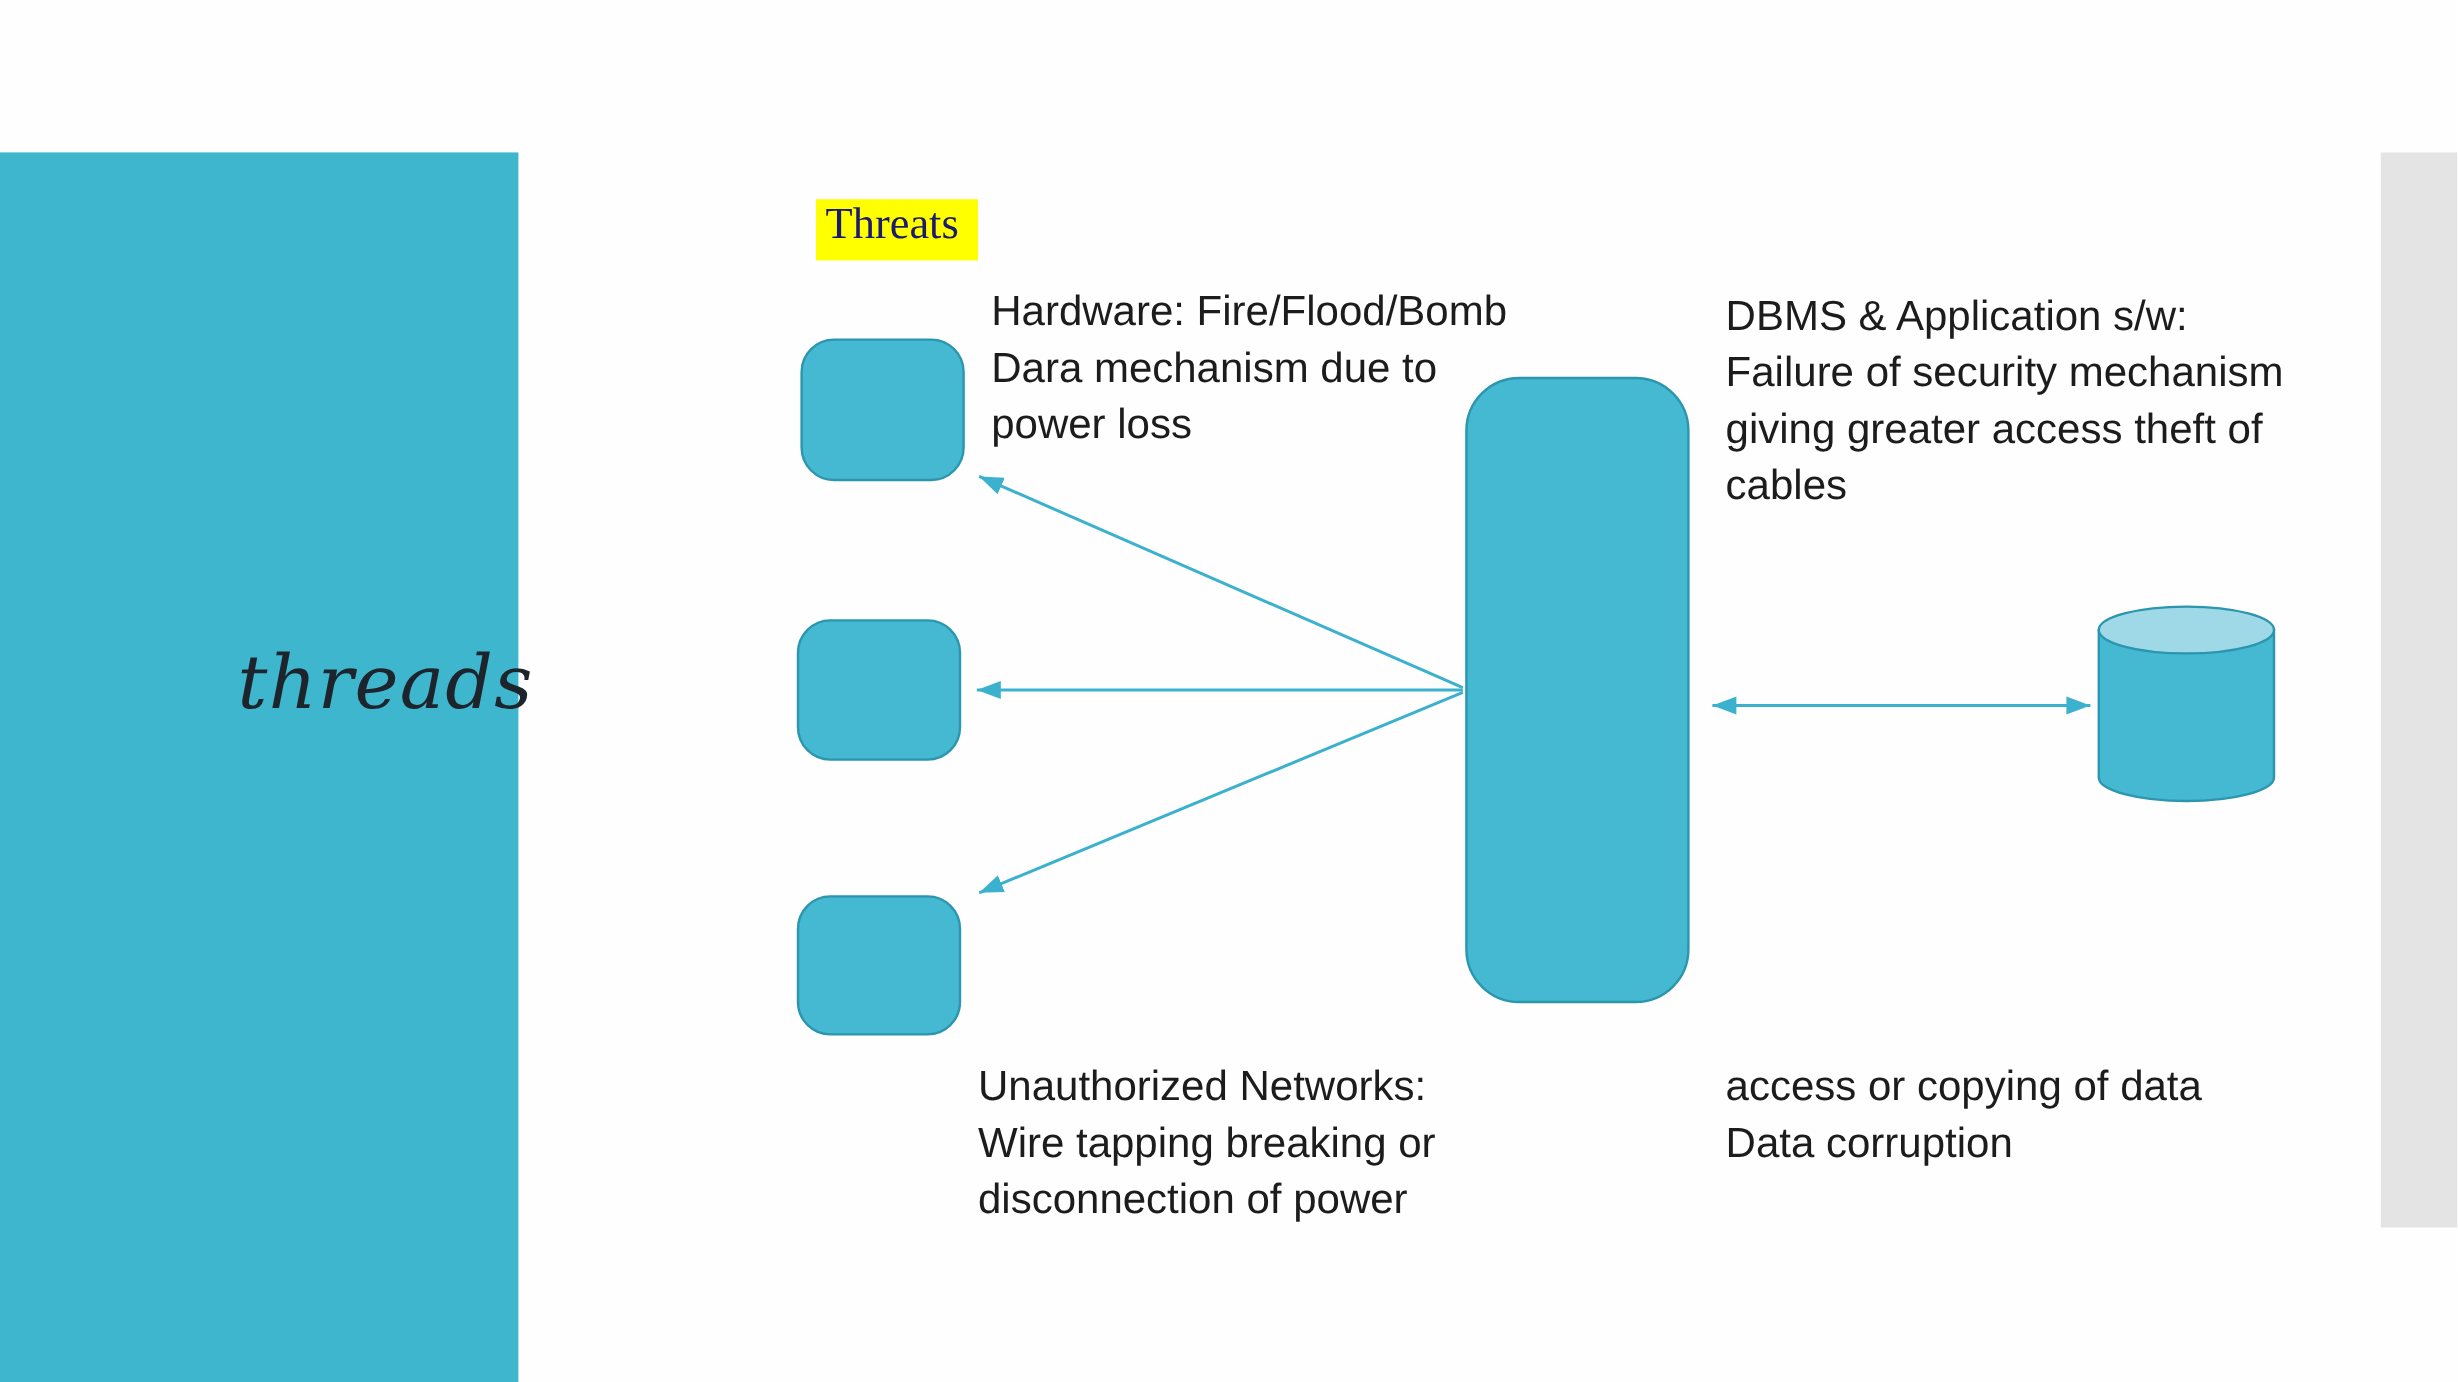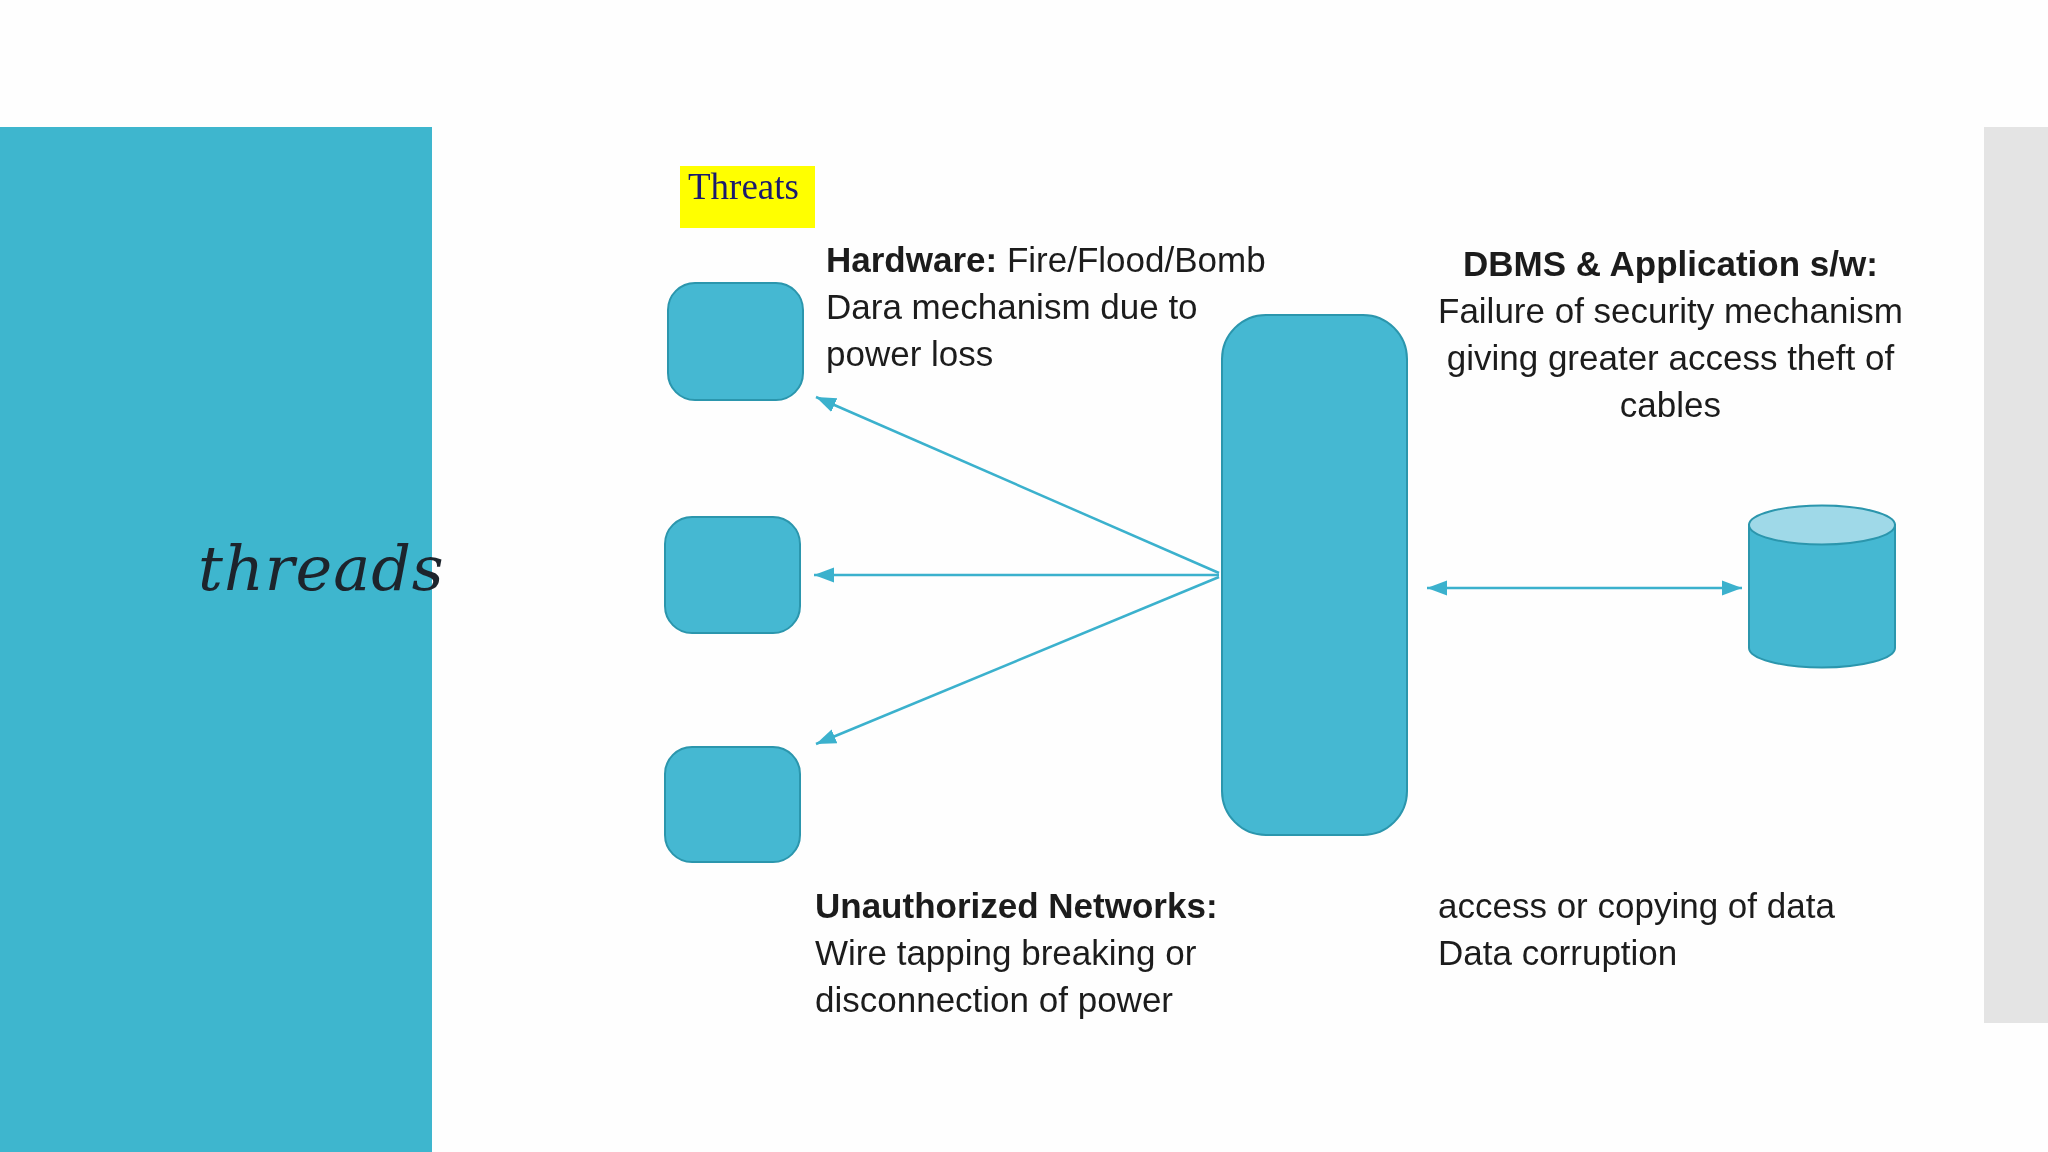--- a/index.html
+++ b/index.html
@@ -46,38 +46,38 @@
     height: 896px;
     background: #e4e4e4;
   }
 
   
   .title-highlight {
     position: absolute;
     left: 680px;
     top: 166px;
     background: #ffff00;
-    padding: 1px 16px 21px 8px;
+    padding: 1px 16px 10px 8px;
     font-family: "Liberation Serif", serif;
     font-size: 37px;
     line-height: 40px;
     color: #1a1a6e;
   }
 
   
   .tblock {
     position: absolute;
     color: #1c1c1c;
     font-size: 35px;
     line-height: 47px;
   }
   .tblock .tline { white-space: nowrap; }
-  .tblock b { font-weight: bold; }
+  .tblock b { font-weight: normal; }
   .tb-hardware  { left: 826px;  top: 236px; }
-  .tb-dbms      { left: 1438px; top: 240px; text-align: center; }
+  .tb-dbms      { left: 1438px; top: 240px; }
   .tb-comm      { left: 815px;  top: 882px; }
   .tb-database  { left: 1438px; top: 882px; }
 
   
   .diagram {
     position: absolute;
     left: 0;
     top: 0;
     width: 2048px;
     height: 1152px;

